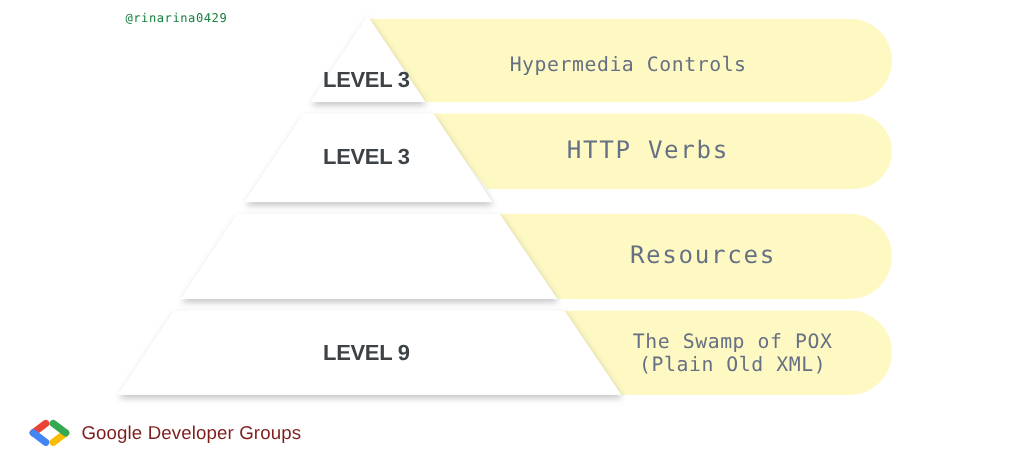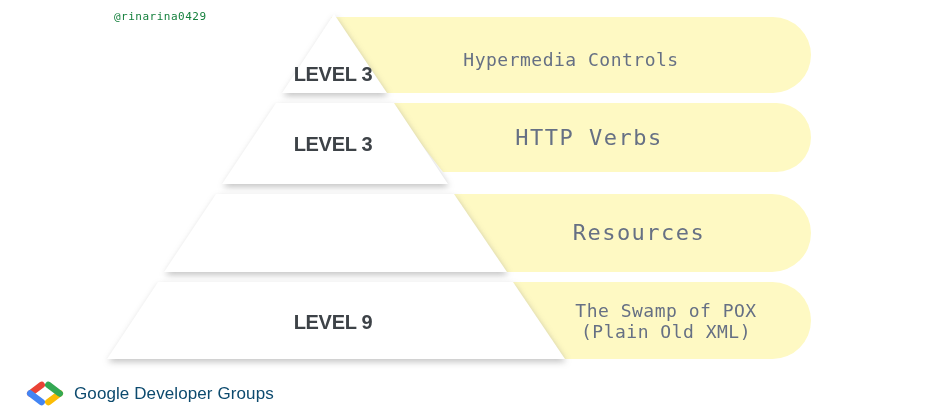--- a/index.html
+++ b/index.html
@@ -95,21 +95,21 @@
     top: 379px;
     display: flex;
     align-items: center;
     gap: 9px;
     z-index: 4;
   }
   .brand-text {
     font-family: "Liberation Sans", sans-serif;
     font-size: 17px;
     font-weight: 500;
-    color: #0c4a6e;
+    color: #7f1d1d;
     letter-spacing: 0.1px;
   }
 </style>
 </head>
 <body>
 
 <div class="canvas">
 
   <div class="handle">@rinarina0429</div>
 

